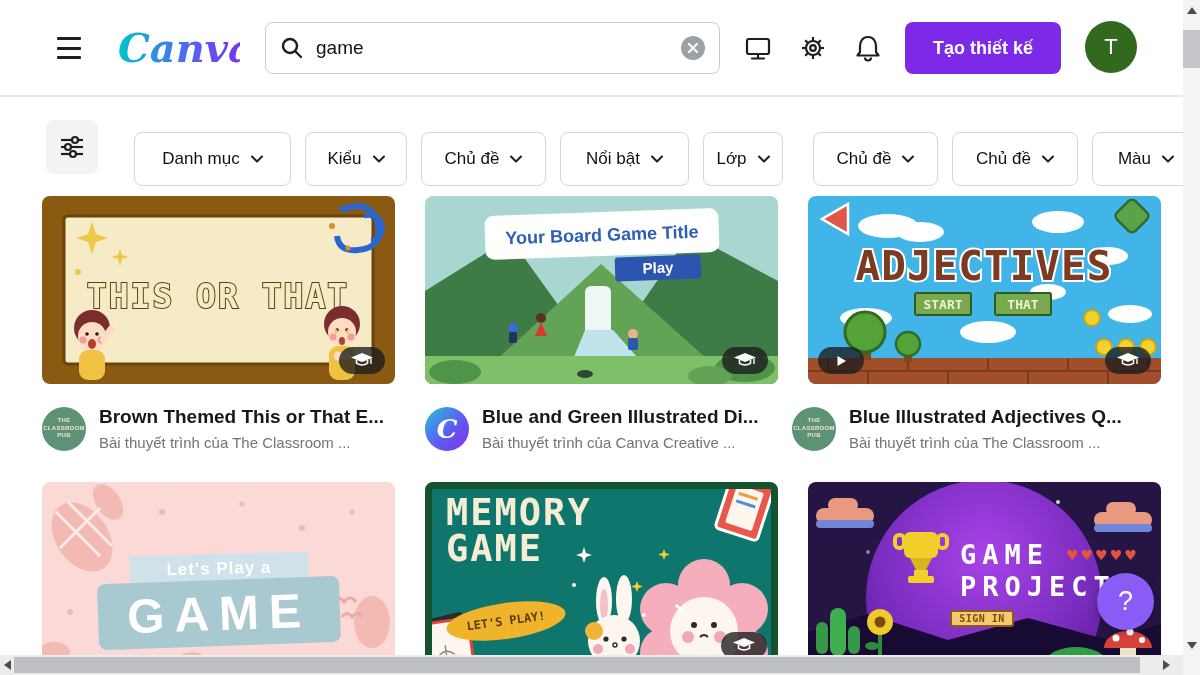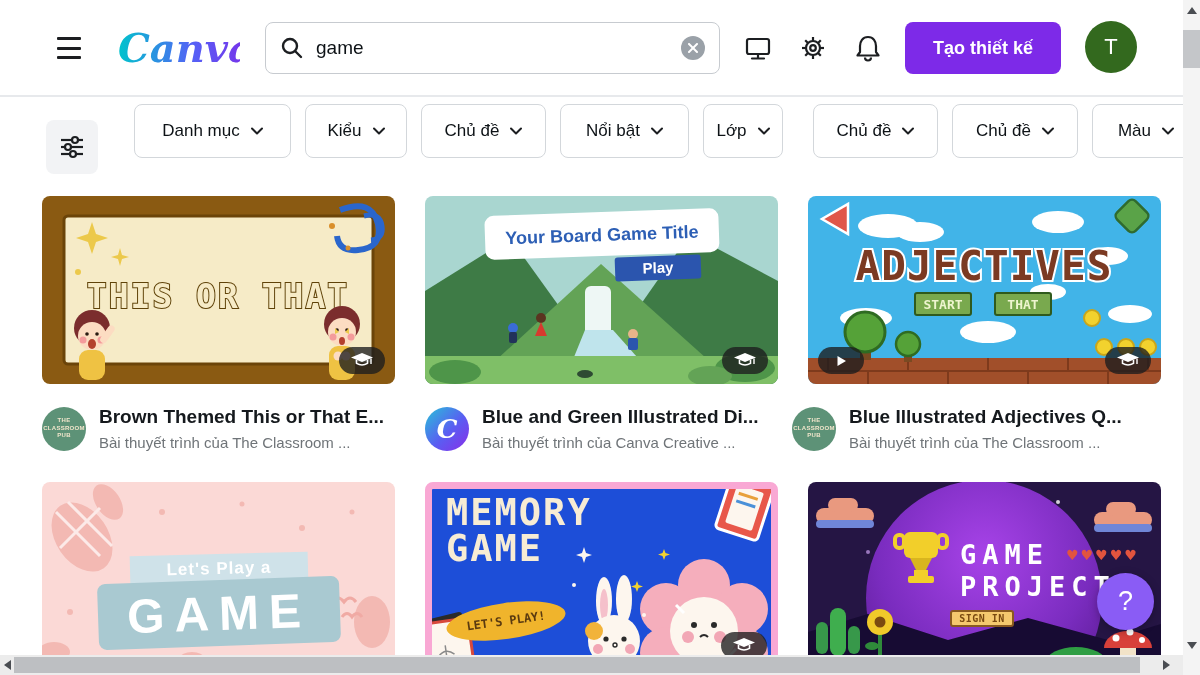--- a/index.html
+++ b/index.html
@@ -18,21 +18,21 @@
   .clear-btn{flex:none;width:24px;height:24px;border-radius:50%;background:#9aa1a8;display:flex;align-items:center;justify-content:center;cursor:pointer}
   .top-icon{position:absolute;top:33px;width:30px;height:30px;cursor:pointer}
   .create-btn{position:absolute;left:905px;top:22px;width:156px;height:52px;border:none;border-radius:8px;
               background:#7d2ae8;color:#fff;font-size:18px;font-weight:bold;font-family:"Liberation Sans",sans-serif;cursor:pointer}
   .avatar{position:absolute;left:1085px;top:21px;width:52px;height:52px;border-radius:50%;background:#33691e;
           color:#fff;font-size:22px;display:flex;align-items:center;justify-content:center;cursor:pointer}
 
   
   .filter-icon-btn{position:absolute;left:46px;top:120px;width:52px;height:54px;background:#f2f3f5;border-radius:8px;
                    display:flex;align-items:center;justify-content:center;cursor:pointer}
-  .filter-btn{position:absolute;top:104px;height:54px;background:#fff;border:1px solid #d3d7db;border-radius:8px;
+  .filter-btn{position:absolute;top:132px;height:54px;background:#fff;border:1px solid #d3d7db;border-radius:8px;
               display:flex;align-items:center;justify-content:center;gap:11px;font-size:17px;color:#0d1216;
               white-space:nowrap;cursor:pointer}
 
   
   .thumb{position:absolute;width:353px;height:188px;border-radius:8px;overflow:hidden;cursor:pointer}
   .badge{position:absolute;right:10px;bottom:10px;width:46px;height:27px;border-radius:14px;
          background:rgba(28,28,30,.78);display:flex;align-items:center;justify-content:center}
   .badge-play{left:10px;right:auto}
   .meta{position:absolute;width:360px;height:58px;display:flex;gap:13px;align-items:center}
   .creator-avatar{flex:none;width:44px;height:44px;border-radius:50%;display:flex;align-items:center;justify-content:center;overflow:hidden;margin-top:3px}
@@ -43,21 +43,21 @@
   .card-title{font-size:19px;font-weight:bold;color:#15191d;white-space:nowrap;overflow:hidden;max-width:290px}
   .card-byline{font-size:15px;color:#6f7478;margin-top:6px;white-space:nowrap;overflow:hidden;max-width:290px}
 
   
   .t4{background:#fbd9d6}
   .t4 .strip{position:absolute;left:88px;top:72px;width:178px;height:30px;background:#cfe2e9;transform:rotate(-1.5deg);
              display:flex;align-items:center;justify-content:center;color:#fff;font-weight:bold;font-size:17px;letter-spacing:1px}
   .t4 .brush{position:absolute;left:56px;top:98px;width:242px;height:66px;background:#a9c9d1;border-radius:8px;transform:rotate(-2deg);
              display:flex;align-items:center;justify-content:center;color:#fff;font-weight:bold;font-size:48px;letter-spacing:10px}
   
-  .t5{background:#1d4ed8;border:7px solid #f9a8d4}
+  .t5{background:#0f766e;border:7px solid #14532d}
   .t5 .mem{position:absolute;left:14px;top:6px;font-family:"DejaVu Sans Mono",monospace;font-weight:bold;font-size:37px;
            color:#f7ecd4;line-height:.98;letter-spacing:2px}
   .t5 .oval{position:absolute;left:14px;top:114px;width:120px;height:36px;background:#f0b42c;border-radius:50%;
             transform:rotate(-8deg);display:flex;align-items:center;justify-content:center;
             color:#5a3a10;font-weight:bold;font-size:12px;font-family:"DejaVu Sans Mono",monospace}
   
   .t6{background:#251544}
   .t6 .signin{position:absolute;left:142px;top:128px;width:64px;height:17px;background:#f5c96e;border:2px solid #8a5a20;border-radius:3px;
               display:flex;align-items:center;justify-content:center;color:#7a4a10;font-size:10px;font-weight:bold;
               font-family:"DejaVu Sans Mono",monospace;letter-spacing:.5px}

